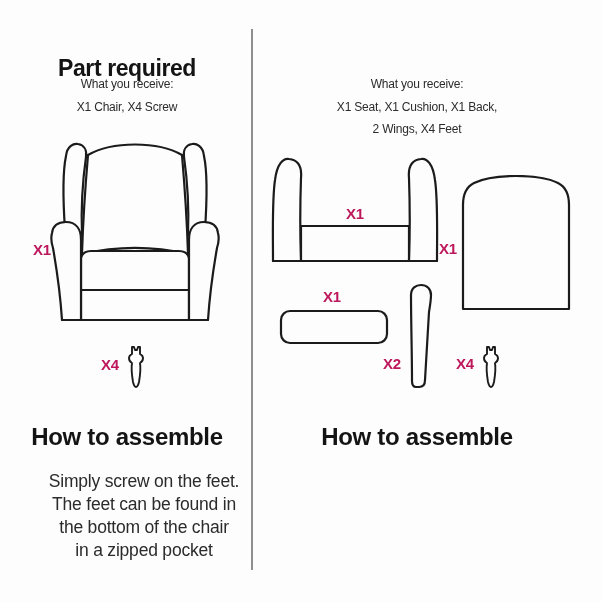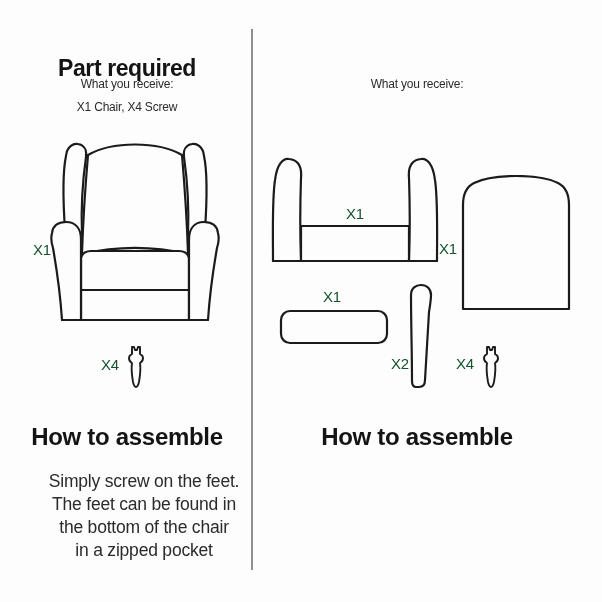--- a/index.html
+++ b/index.html
@@ -18,21 +18,21 @@
   }
   .panel-left .panel-title{left:8px;top:40px;width:238px;}
   .panel-right .panel-title{left:0;top:40px;width:330px;}
   .receive{
     text-align:center;font-size:12px;line-height:22.5px;color:#2b2b2b;letter-spacing:-0.2px;
   }
   .panel-left .receive{left:8px;top:73px;width:238px;}
   .panel-right .receive{left:0;top:73px;width:330px;}
   .pre{white-space:pre-line;}
   .qty{
-    font-size:15px;font-weight:400;color:#14532d;line-height:15px;letter-spacing:-0.2px;
+    font-size:15px;font-weight:700;color:#be185d;line-height:15px;letter-spacing:-0.2px;
   }
   .assemble-heading{
     font-size:24px;font-weight:700;color:#141414;text-align:center;letter-spacing:-0.3px;line-height:22px;
   }
   .panel-left .assemble-heading{left:8px;top:406px;width:238px;}
   .panel-right .assemble-heading{left:0;top:406px;width:330px;}
   .instructions{
     text-align:center;font-size:17.5px;line-height:23px;color:#2b2b2b;letter-spacing:-0.2px;
   }
   .panel-left .instructions{left:0px;top:452px;width:224px;margin-left:32px;}
@@ -80,20 +80,22 @@
     <p class="abs instructions pre">Simply screw on the feet.
 The feet can be found in
 the bottom of the chair
 in a zipped pocket</p>
   </section>
 
   <section class="panel panel-right">
 
     <div class="abs receive">
       <div>What you receive:</div>
+      <div class="pre">X1 Seat, X1 Cushion, X1 Back,
+2 Wings, X4 Feet</div>
     </div>
 
     <svg class="art abs" style="left:18px;top:152px;" width="170" height="114" viewBox="0 0 170 114" aria-hidden="true">
       <path d="M31,74 L139,74 L139,109 L31,109 Z"></path>
       <path d="M3,109 C3,80 2,48 5,28 C7,12 13,6 19,7 C28,8 32,15 31,26 C30,55 30,82 31,109 Z"></path>
       <path d="M167,109 C167,80 168,48 165,28 C163,12 157,6 151,7 C142,8 138,15 139,26 C140,55 140,82 139,109 Z"></path>
       <path class="noline" d="M3,109 L167,109"></path>
     </svg>
     <span class="abs qty" style="left:94px;top:206px;">X1</span>
 
@@ -103,21 +105,21 @@
     <span class="abs qty" style="left:187px;top:241px;">X1</span>
 
     <span class="abs qty" style="left:71px;top:289px;">X1</span>
     <svg class="art abs" style="left:26px;top:308px;" width="112" height="38" viewBox="0 0 112 38" aria-hidden="true">
       <rect x="3" y="3" width="106" height="32" rx="9" ry="9"></rect>
     </svg>
 
     <svg class="art abs" style="left:156px;top:283px;" width="27" height="107" viewBox="0 0 27 107" aria-hidden="true">
       <path d="M3,12 C3,5 8,2 13,2 C19,2 23,6 23,12 C23,17 22,23 21,29 L17,97 C17,102 15,104 11,104 L8,104 C5,104 4,102 4,98 C4,69 3,41 3,12 Z"></path>
     </svg>
-    <span class="abs qty" style="left:139px;top:356px;">X2</span>
+    <span class="abs qty" style="left:131px;top:356px;">X2</span>
 
     <span class="abs qty" style="left:204px;top:356px;">X4</span>
     <svg class="art abs" style="left:229px;top:345px;" width="20" height="44" viewBox="0 0 20 44" aria-hidden="true">
       <path class="thin" d="M6,9 L6,2 L8,2 L9,5 L11,5 L12,2 L14,2 L14,9 C16,10 17,11 17,13 C17,16 16,17 14,18 C15,24 14,31 13,37 C12,41 11,42 10,42 C9,42 8,41 7,37 C6,31 5,24 6,18 C4,17 3,16 3,13 C3,11 4,10 6,9 Z"></path>
     </svg>
 
     <h2 class="abs assemble-heading">How to assemble</h2>
   </section>
 
 </div>

